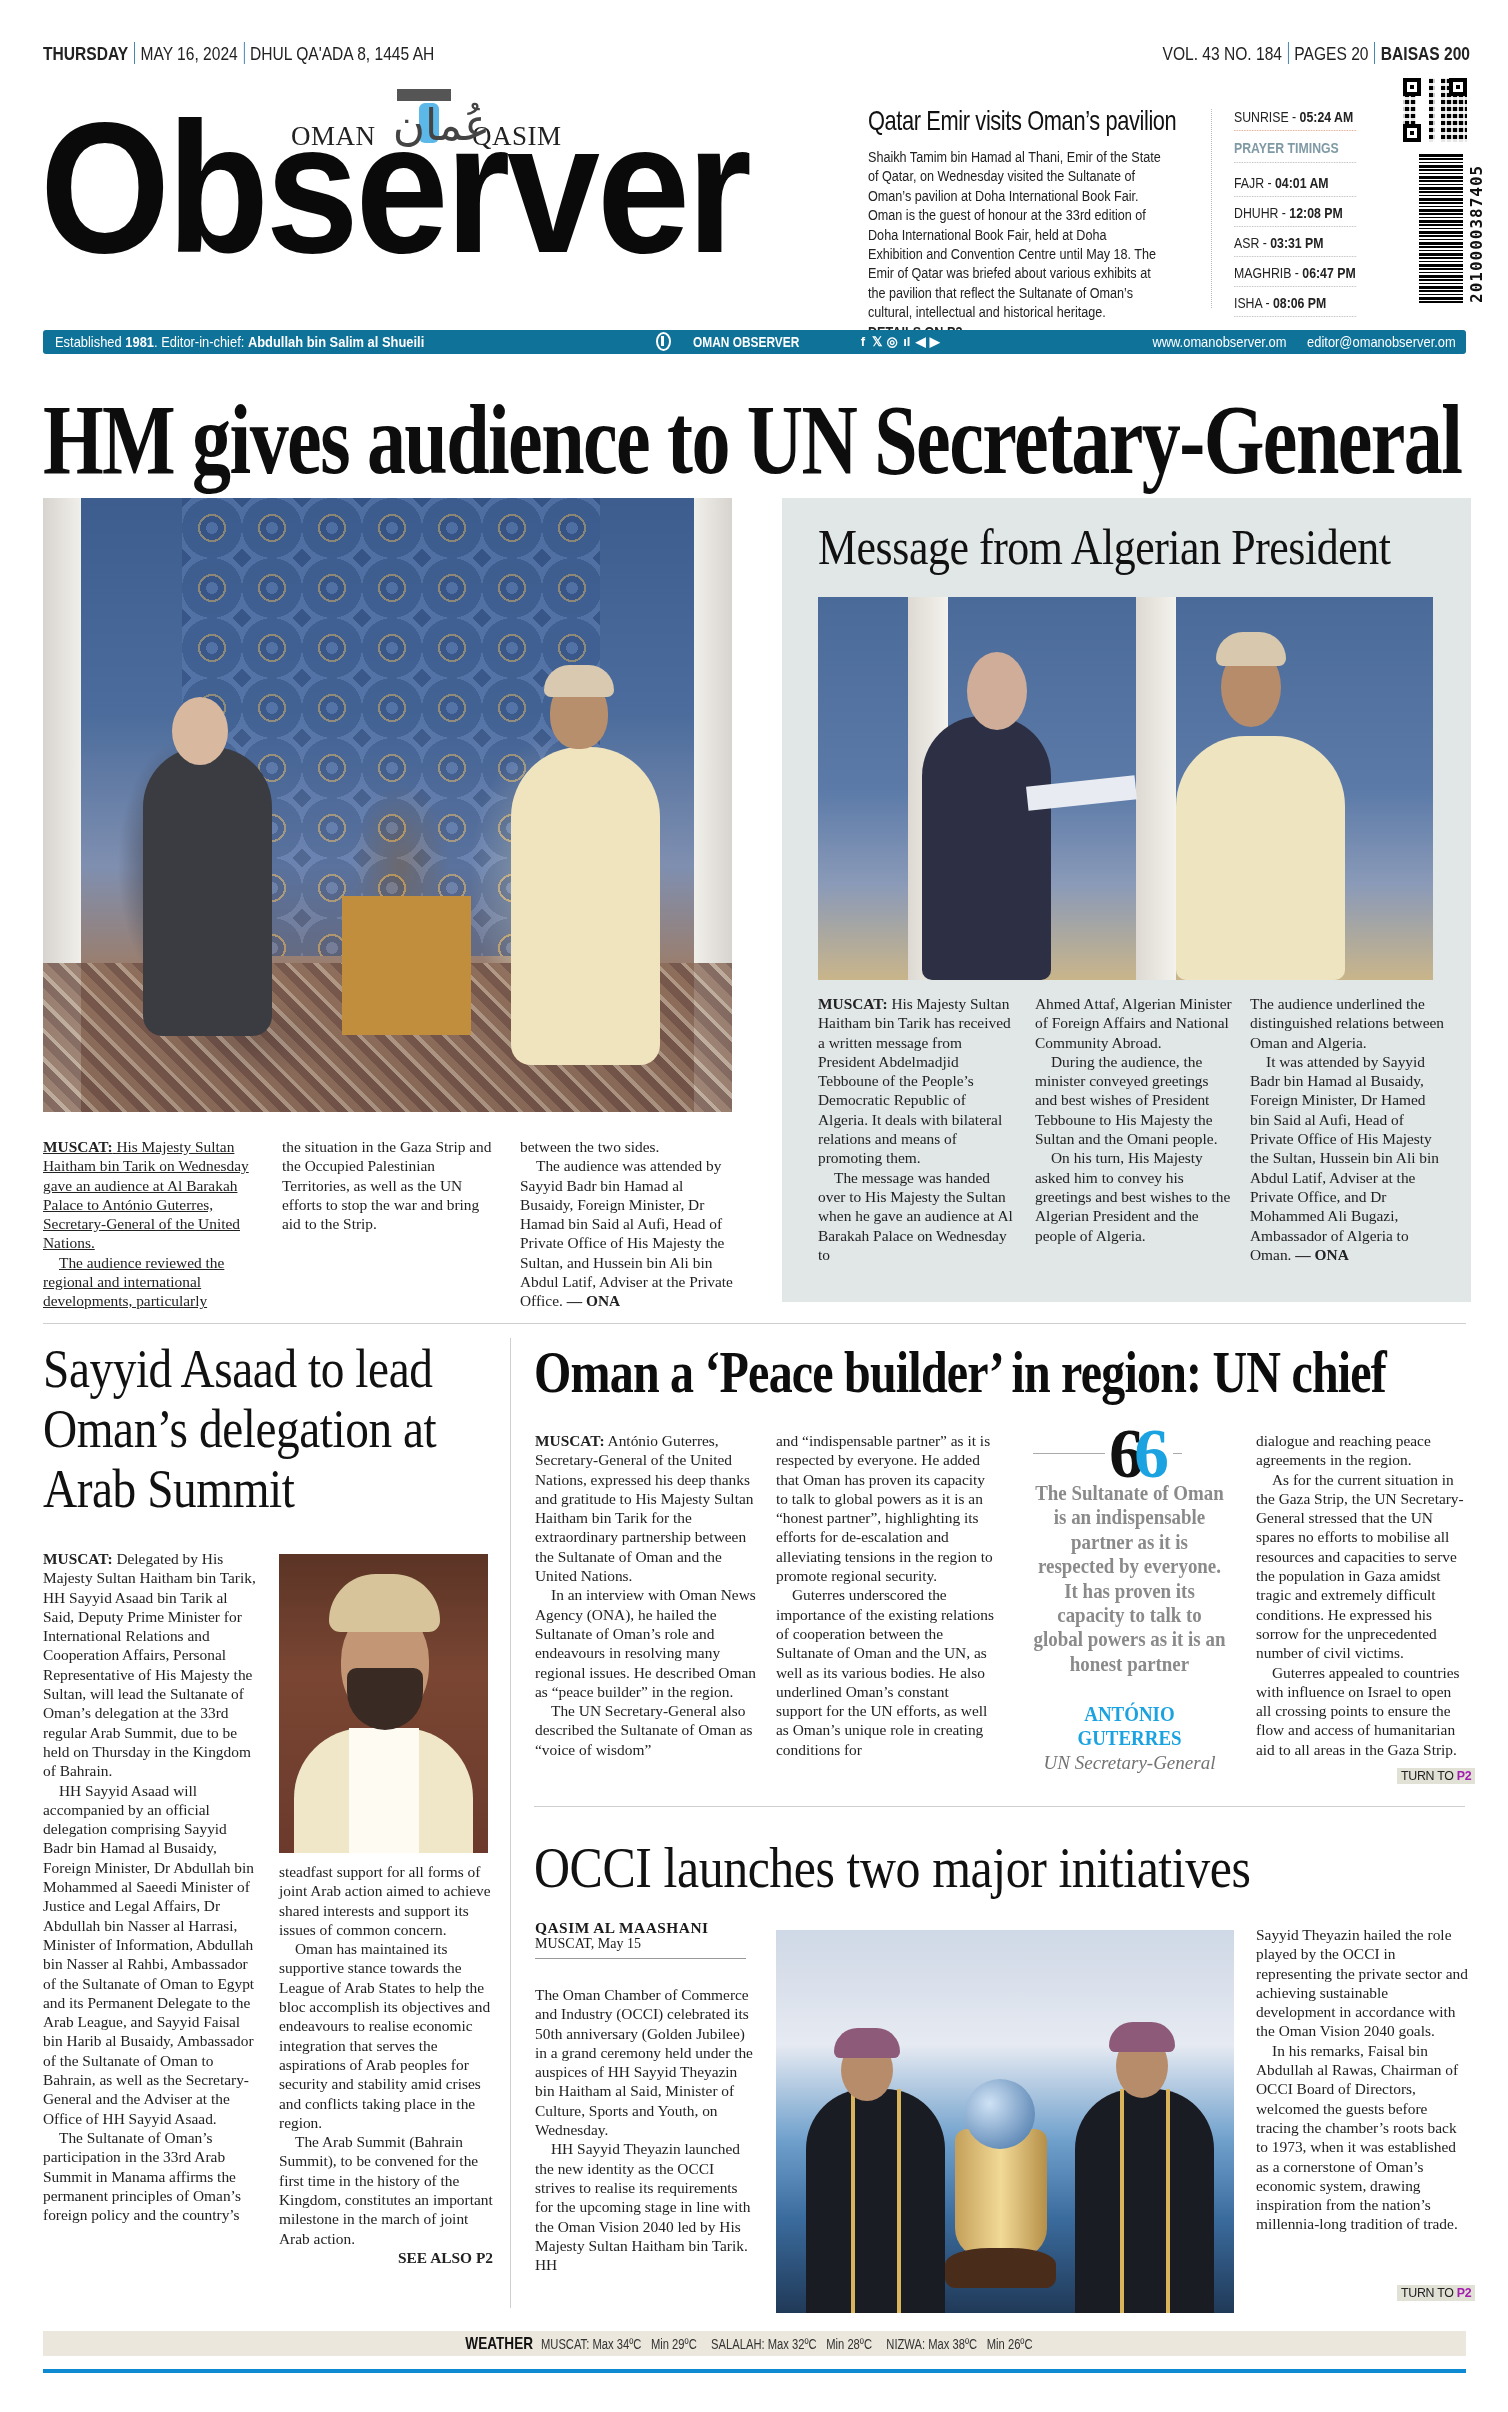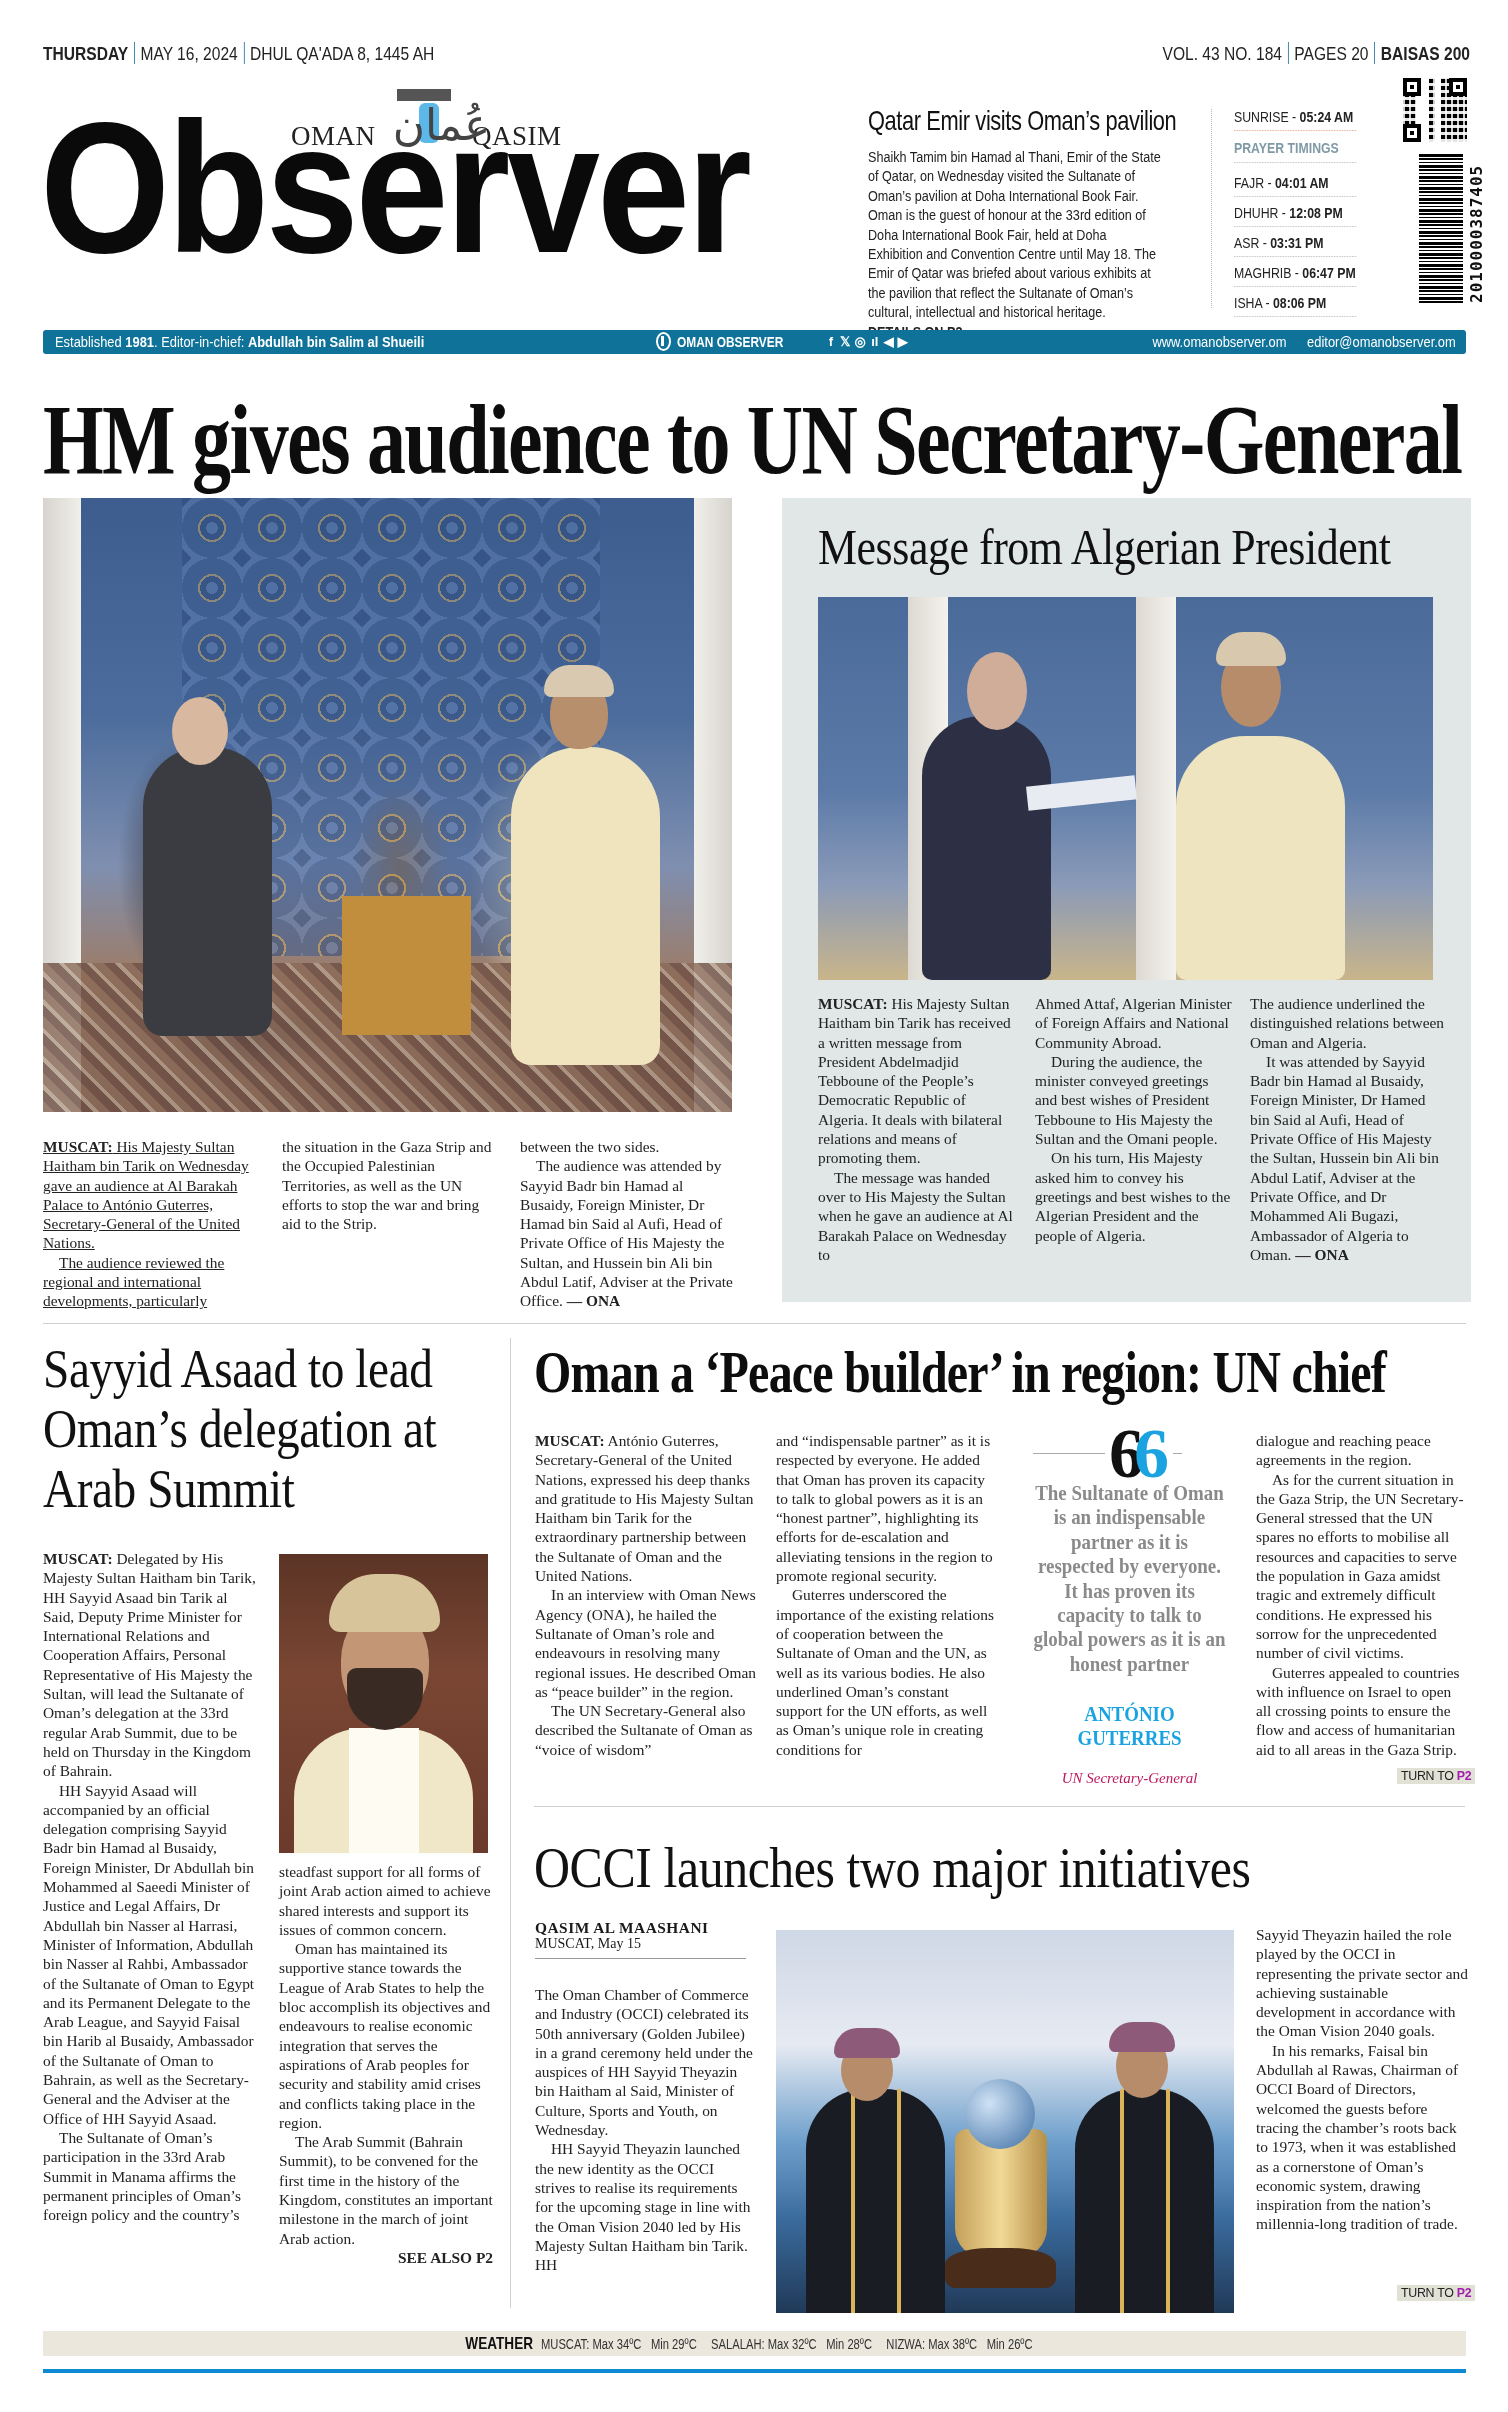--- a/index.html
+++ b/index.html
@@ -42,21 +42,21 @@
         repeating-linear-gradient(90deg, rgba(255,255,255,0.8) 0 2px, transparent 2px 6px); }
   .qr .fin { position: absolute; width: 18px; height: 18px; border: 4px solid #000; background: #fff; }
   .qr .fin::after { content: ""; position: absolute; left: 3px; top: 3px; width: 4px; height: 4px; background: #000; }
   .barcode { left: 1419px; top: 154px; width: 44px; height: 149px; background: repeating-linear-gradient(0deg, #000 0 2px, #fff 2px 3px, #000 3px 6px, #fff 6px 8px, #000 8px 9px, #fff 9px 11px); }
   .barcode-num { left: 1467px; top: 303px; font-family: "DejaVu Sans Mono", monospace; font-weight: bold; font-size: 16px; color: #111; transform: rotate(-90deg); transform-origin: left top; white-space: nowrap; letter-spacing: 1px; }
 
   
   .strip { left: 43px; top: 330px; width: 1423px; height: 24px; background: #0e7299; border-radius: 3px; color: #fff; font-family: "Liberation Sans", sans-serif; font-size: 15px; }
   .strip .left { position: absolute; left: 12px; top: 3px; white-space: nowrap; transform: scaleX(0.86); transform-origin: left top; }
   .strip .left b { font-weight: bold; }
-  .strip .mid { position: absolute; left: 613px; top: 2px; white-space: nowrap; display: flex; align-items: center; gap: 6px; }
+  .strip .mid { position: absolute; left: 613px; top: 2px; white-space: nowrap; display: flex; align-items: center; gap: 22px; }
   .strip .logo-o { width: 15px; height: 19px; border: 2.5px solid #fff; border-radius: 50%; position: relative; }
   .strip .logo-o::after { content: ""; position: absolute; left: 3px; top: 2px; width: 3px; height: 10px; background: #fff; }
   .strip .brand { font-weight: bold; font-size: 14px; transform: scaleX(0.85); transform-origin: left center; display: inline-block; }
   .strip .social { display: flex; gap: 4px; margin-left: 18px; font-size: 13px; font-weight: bold; }
   .strip .social span { display: inline-block; min-width: 10px; text-align: center; }
   .strip .right { position: absolute; right: 10px; top: 3px; white-space: nowrap; transform: scaleX(0.86); transform-origin: right top; }
   .strip .right span + span { margin-left: 24px; }
 
   
   .main-headline { left: 43px; top: 390px; font-family: "Liberation Serif", serif; font-weight: bold; font-size: 100px; line-height: 1; color: #0d0d0d; white-space: nowrap; letter-spacing: -2px; transform: scaleX(0.78); transform-origin: left top; }
@@ -134,21 +134,21 @@
   .c-peace-2 { left: 776px; top: 1431px; width: 221px; }
   .c-peace-3 { left: 1256px; top: 1431px; width: 214px; }
   .quote-box { left: 1015px; top: 1433px; width: 229px; text-align: center; }
   .quote-mark-row { position: relative; height: 40px; }
   .quote-mark-row .line { position: absolute; top: 20px; width: 149px; left: 18px; border-top: 1px solid #aaa; }
   .quote-mark-row .mark { position: absolute; left: 90px; top: -14px; font-size: 70px; line-height: 1; font-family: "Liberation Serif", serif; font-weight: bold; background: #fff; padding: 0 4px; }
   .quote-mark-row .mark .m1 { color: #111; }
   .quote-mark-row .mark .m2 { color: #1aa3e0; }
   .quote-text { margin-top: 8px; font-size: 22px; line-height: 24.4px; color: #8a8a8a; font-weight: bold; transform: scaleX(0.86); transform-origin: center top; }
   .quote-author { margin-top: 26px; font-size: 22px; line-height: 24px; color: #1aa3e0; font-weight: bold; transform: scaleX(0.86); transform-origin: center top; }
-  .quote-role { margin-top: 20px; font-size: 15px; font-style: italic; color: #be185d; }
+  .quote-role { margin-top: 2px; font-size: 19px; font-style: italic; color: #737373; }
   .turn-to { background: #e1e1d6; font-family: "Liberation Sans", sans-serif; font-size: 12.4px; color: #222; padding: 1px 4px; letter-spacing: -0.3px; white-space: nowrap; }
   .turn-to b { color: #a21caf; font-weight: bold; }
   .turn-peace { left: 1397px; top: 1768px; }
 
   
   .occi-title { left: 534px; top: 1839px; font-size: 58px; line-height: 1; color: #111; white-space: nowrap; transform: scaleX(0.86); transform-origin: left top; letter-spacing: -0.5px; }
   .occi-byline { left: 535px; top: 1919px; width: 211px; border-bottom: 1px solid #999; padding-bottom: 6px; }
   .occi-byline .name { font-size: 15.4px; font-weight: bold; letter-spacing: 0.5px; line-height: 17px; }
   .occi-byline .place { font-size: 14px; line-height: 16px; }
   .c-occi-1 { left: 535px; top: 1985px; width: 221px; }

